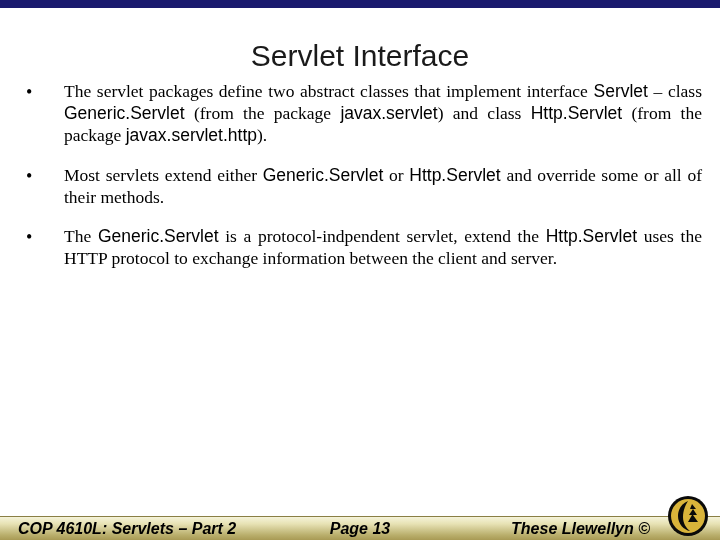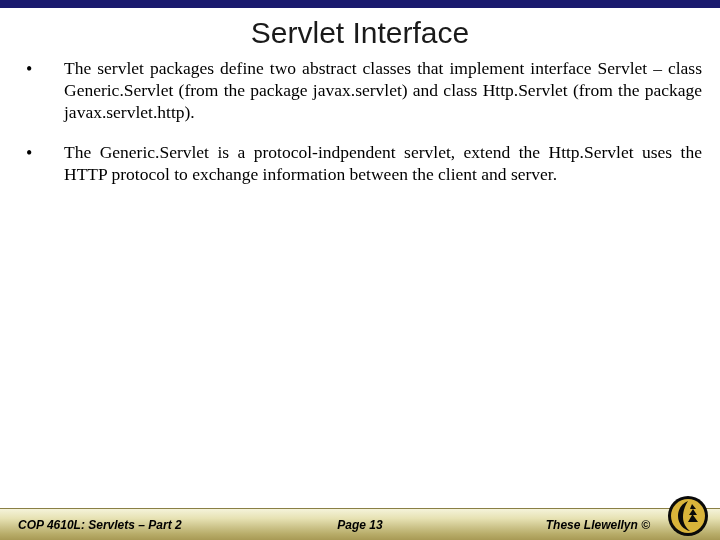--- a/index.html
+++ b/index.html
@@ -10,20 +10,21 @@
     position: relative;
   }
   .topbar {
     width: 100%;
     height: 8px;
     background: #1a1a6e;
   }
   .title-wrap {
     text-align: center;
     padding: 8px 0 8px 0;
+    margin-top: 23px;
   }
   .title {
     font-family: Arial, Helvetica, sans-serif;
     font-size: 30px;
     color: #1a1a1a;
     font-weight: 400;
   }
   .content {
     padding: 0 18px 0 18px;
   }
@@ -41,43 +42,43 @@
   }
   ul.bullets > li::before {
     content: "•";
     position: absolute;
     left: 8px;
     top: 0;
     font-size: 18px;
     color: #000;
   }
   .mono {
-    font-family: Liberation Serif, serif;
+    font-family: Liberation Sans, sans-serif;
   }
   .footer {
     position: absolute;
     left: 0;
     bottom: 0;
     width: 100%;
     height: 28px;
   }
   .footer-bar {
     position: absolute;
     left: 0;
     bottom: 0;
     width: 100%;
-    height: 32px;
+    height: 24px;
     background: linear-gradient(#f5f3da 0%, #e7e2b4 30%, #cfc78f 55%, #b8ad6a 80%, #a89a55 100%);
     border-top: 1px solid #8a7f45;
     display: flex;
     align-items: center;
     font-family: Arial, Helvetica, sans-serif;
     font-weight: bold;
     font-style: italic;
-    font-size: 12px;
+    font-size: 16px;
     color: #000;
   }
   .footer-bar .fcourse {
     position: absolute;
     left: 18px;
   }
   .footer-bar .fpage {
     position: absolute;
     left: 50%;
     transform: translateX(-50%);
@@ -100,20 +101,21 @@
 
 <div class="topbar"></div>
 
 <div class="title-wrap">
   <h1 class="title">Servlet Interface</h1>
 </div>
 
 <div class="content">
   <ul class="bullets">
     <li><span>The servlet packages define two abstract classes that implement interface </span><span class="mono">Servlet</span><span> – class </span><span class="mono">Generic.Servlet</span><span> (from the package </span><span class="mono">javax.servlet</span><span>) and class </span><span class="mono">Http.Servlet</span><span> (from the package </span><span class="mono">javax.servlet.http</span><span>).</span></li>
+    <li><span>Most servlets extend either </span><span class="mono">Generic.Servlet</span><span> or </span><span class="mono">Http.Servlet</span><span> and override some or all of their methods.</span></li>
     <li><span>The </span><span class="mono">Generic.Servlet</span><span> is a protocol-indpendent servlet, extend the </span><span class="mono">Http.Servlet</span><span> uses the HTTP protocol to exchange information between the client and server.</span></li>
   </ul>
 </div>
 
 <div class="footer">
   <div class="footer-bar">
     <span class="fcourse">COP 4610L: Servlets – Part 2</span>
     <span class="fpage">Page 13</span>
     <span class="fauthor">These Llewellyn ©</span>
   </div>

